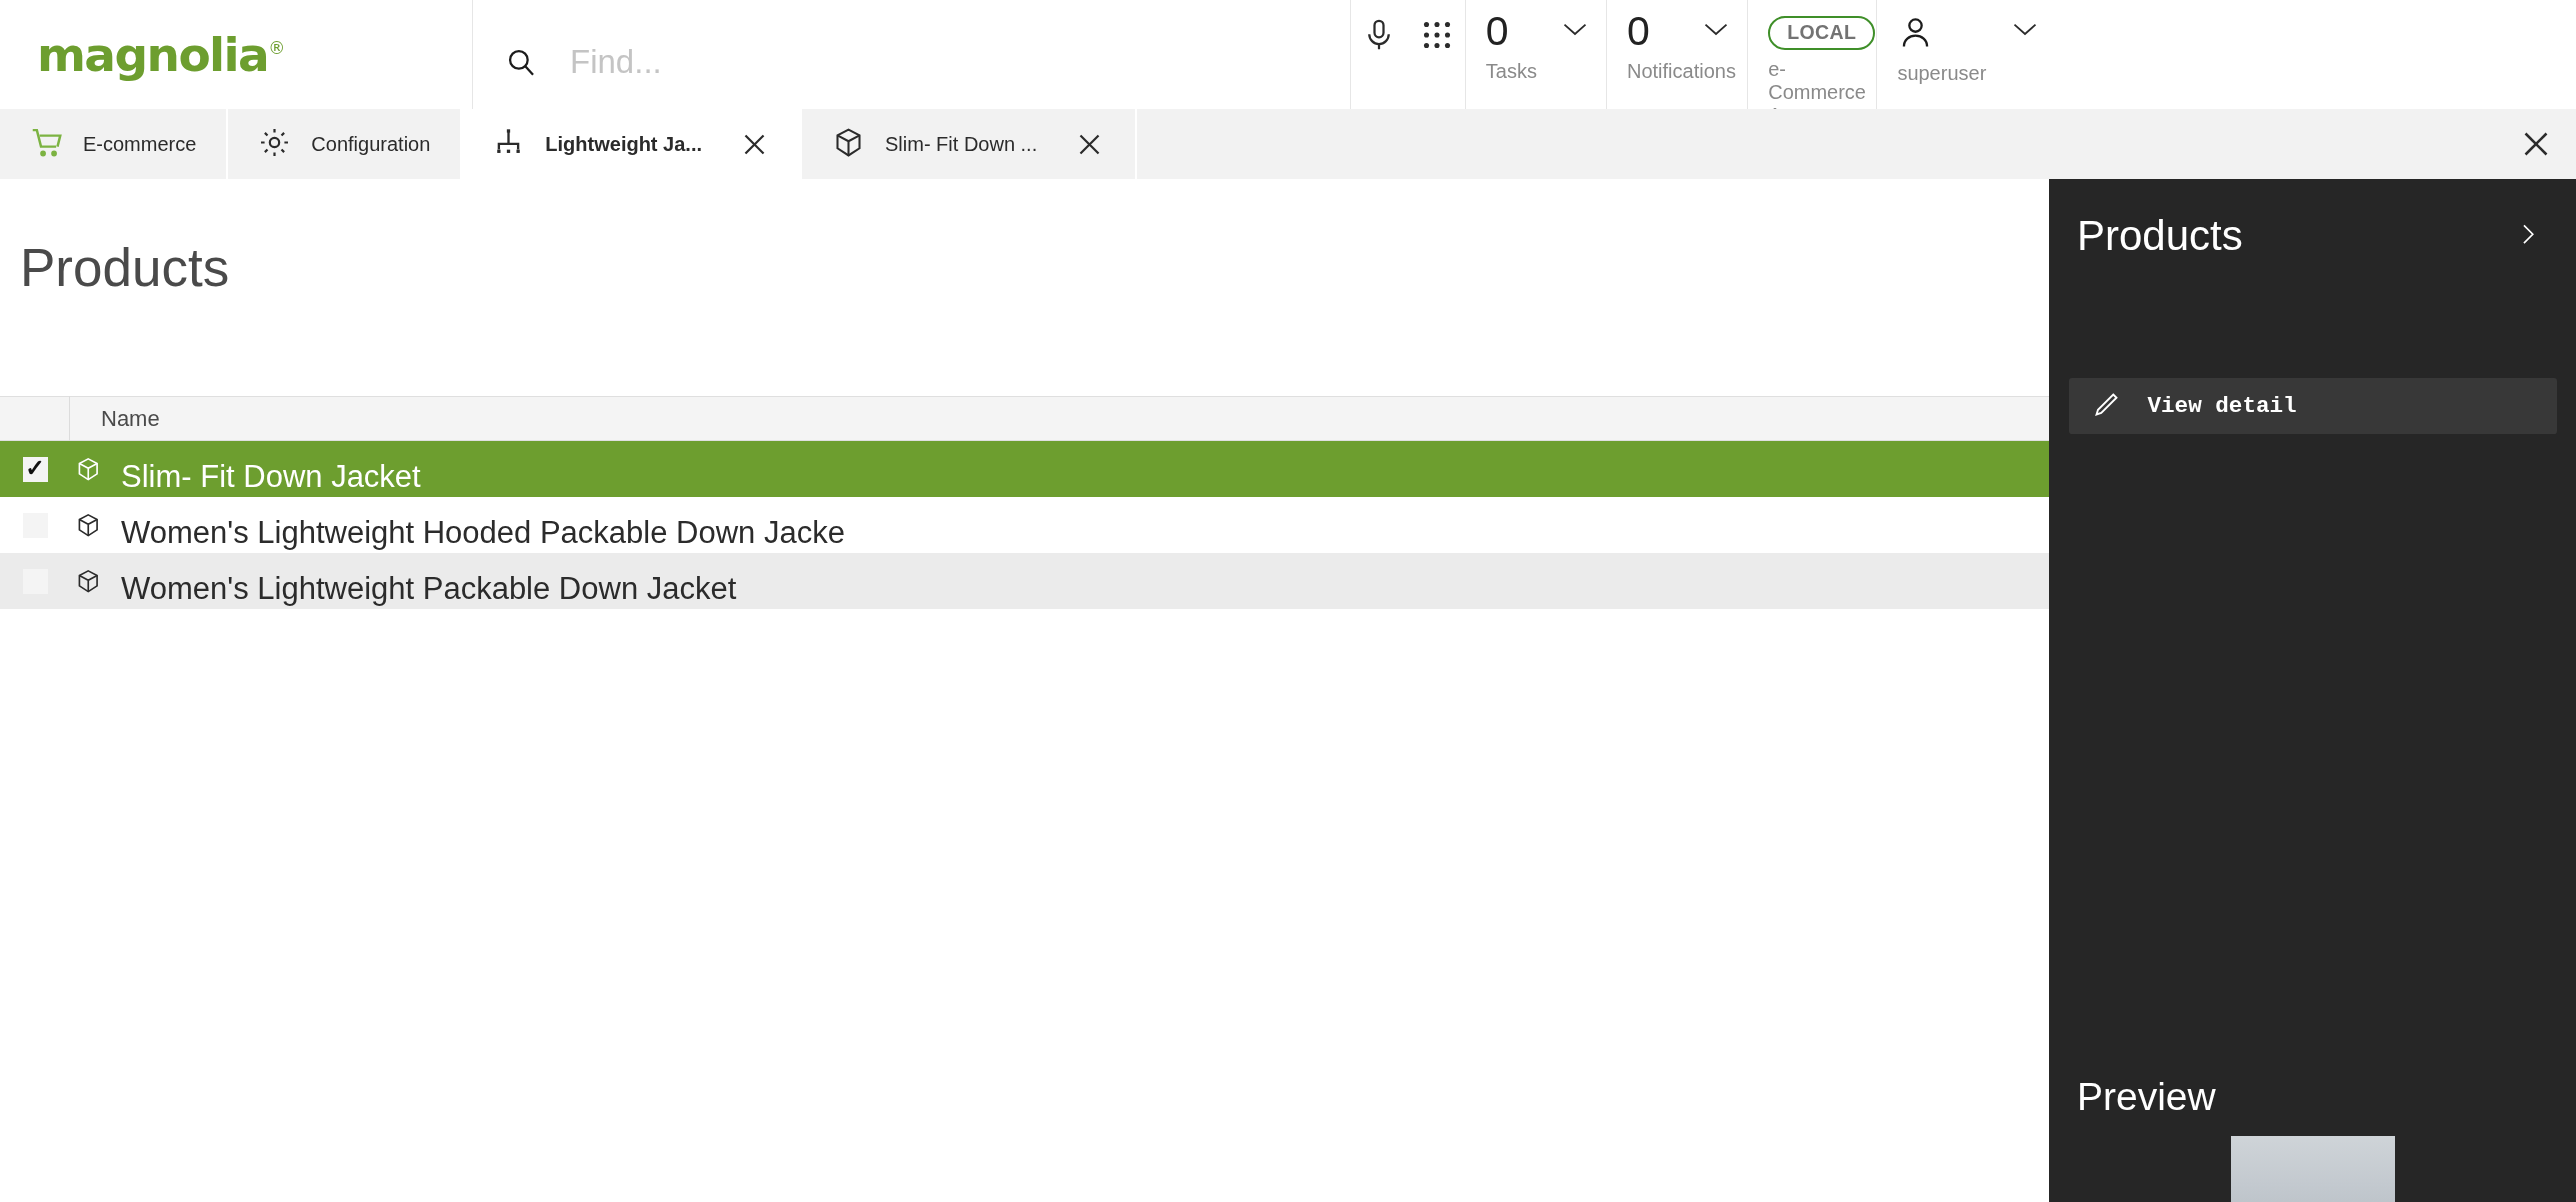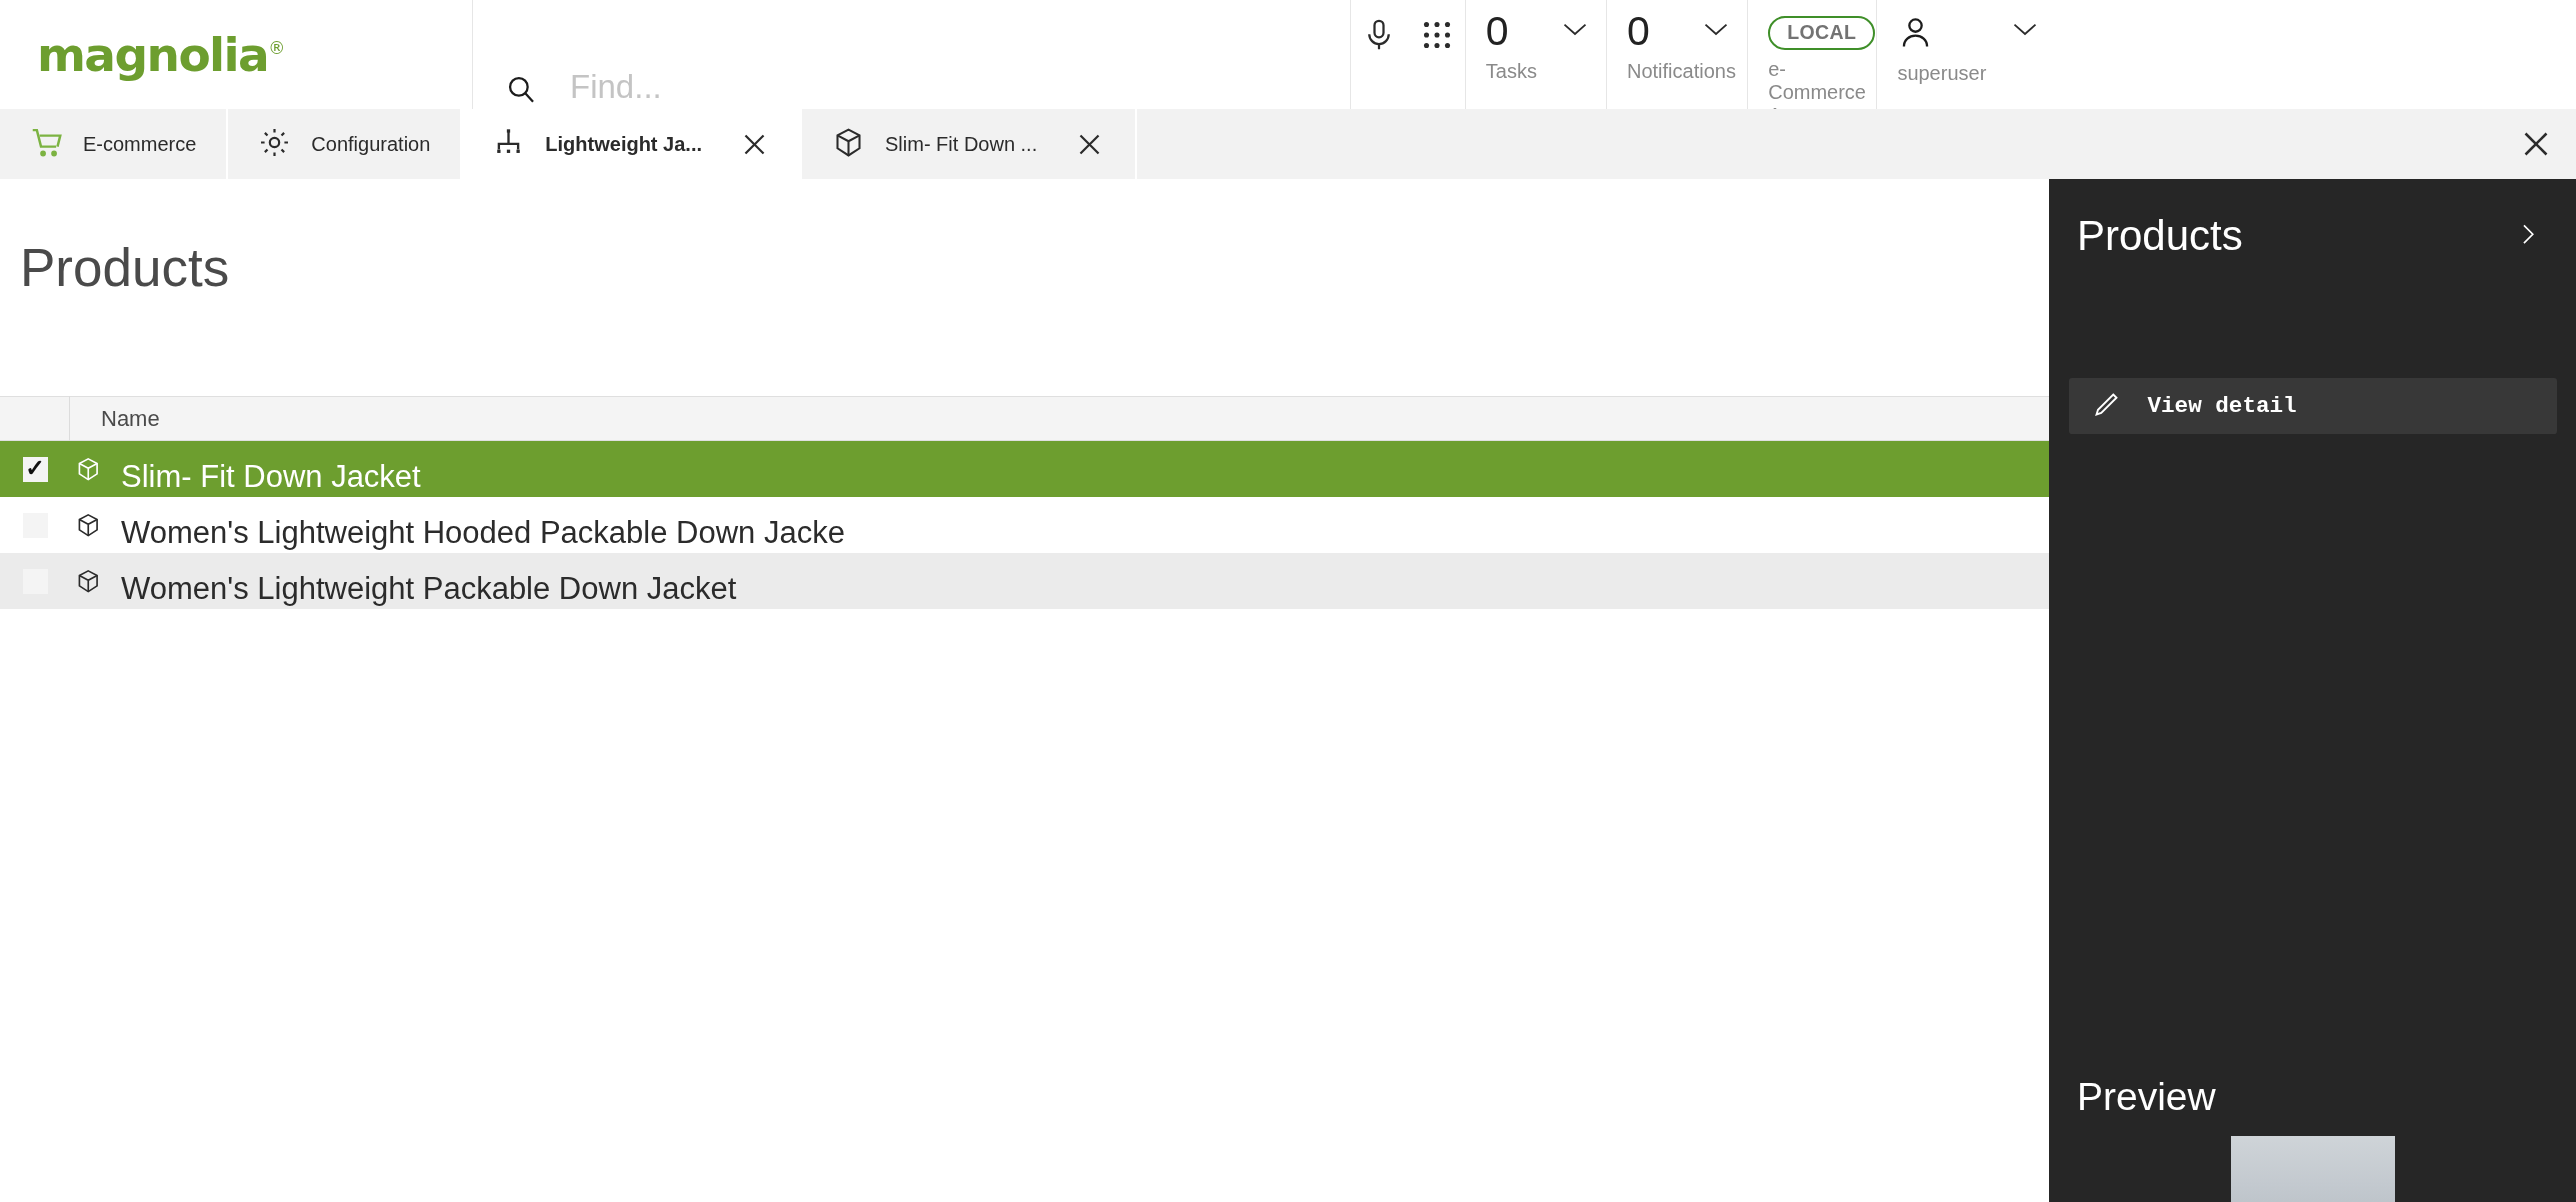--- a/index.html
+++ b/index.html
@@ -29,21 +29,21 @@
     color: #6d9e2f; letter-spacing: -1.6px;
     position: relative; line-height: 1;
   }
   .logo-reg {
     font-size: 17px; vertical-align: super;
     font-weight: 400;
   }
   .hdr-search {
     flex: 1 1 auto; height: 109px;
     border-right: 1.6px solid #e6e6e6;
-    display: flex; align-items: flex-end;
+    display: flex; align-items: center;
     padding: 14px 0 0 31px;
     gap: 32px;
   }
   .search-ico { flex: 0 0 auto; margin-top: 3.1px; }
   .search-input {
     border: none; outline: none; background: transparent;
     font-family: "Liberation Sans", sans-serif;
     font-size: 33px; font-weight: 300;
     color: #3c3c3c; width: 780px; height: 44px;
     padding: 0;

